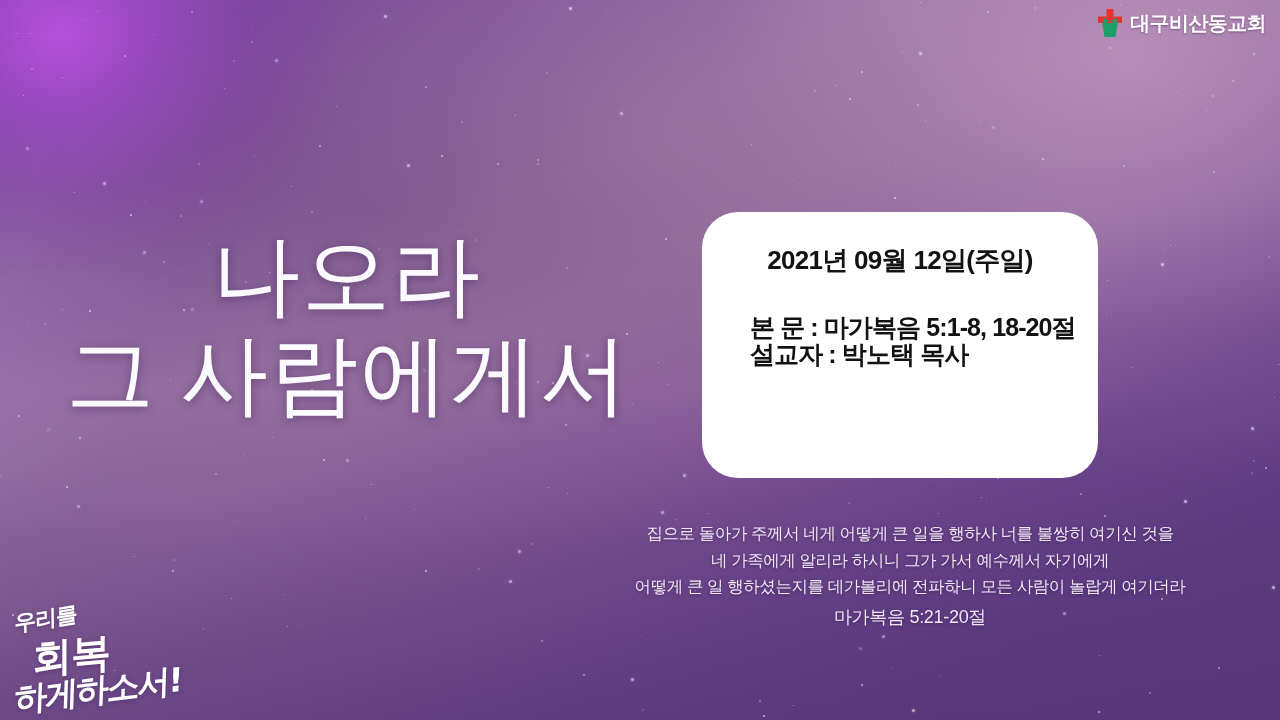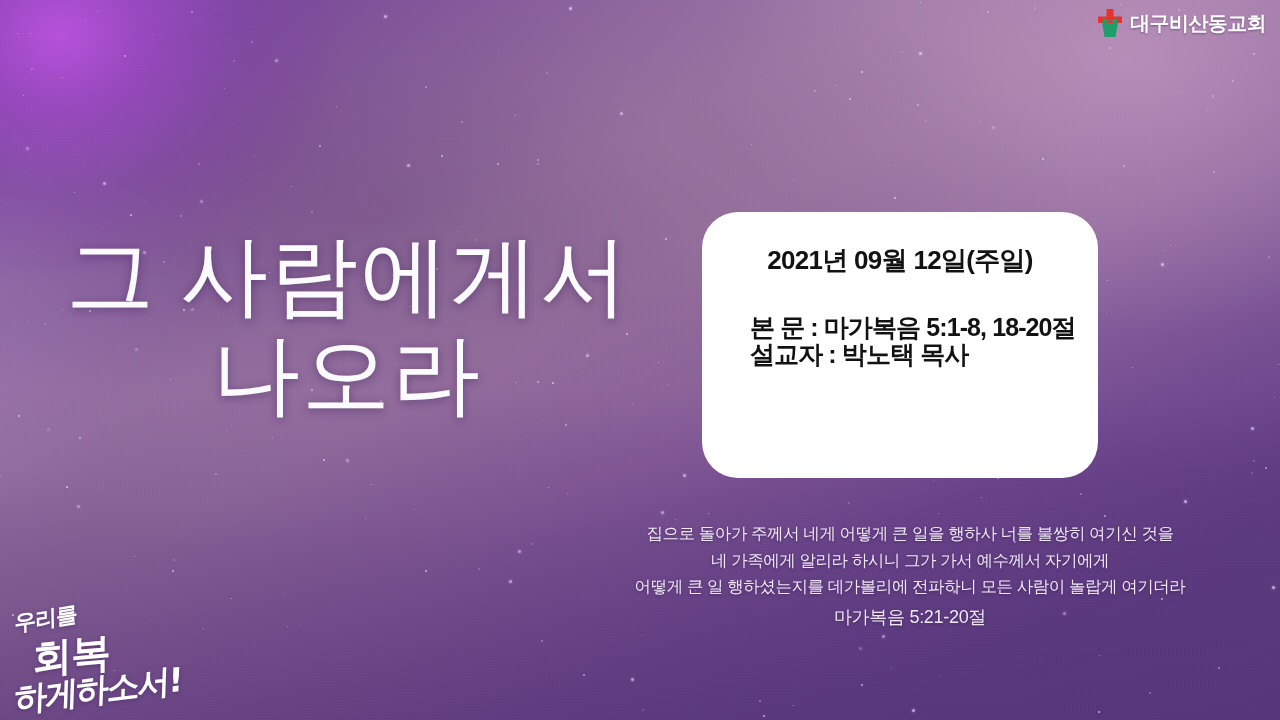--- a/index.html
+++ b/index.html
@@ -545,22 +545,22 @@
       <rect x="1" y="8.5" width="24" height="6.5" fill="#E8322E"></rect>
       <path d="M5 14 L21 14 L18.5 29 L7.5 29 Z" fill="#1E9E6A"></path>
       <path d="M9.5 9 L16.5 9 L16.5 15 L9.5 15 Z" fill="#E8322E"></path>
       <path d="M13 13 L6 10 L6.5 15 Z" fill="#1E9E6A"></path>
       <path d="M13 13 L20 10 L19.5 15 Z" fill="#1E9E6A"></path>
     </svg>
     <div class="church-name">대구비산동교회</div>
   </div>
 
   <div class="title-block">
+    <span class="title-line line2">나오라</span>
     <span class="title-line line1">그 사람에게서</span>
-    <span class="title-line line2">나오라</span>
   </div>
 
   <div class="info-card">
     <div class="card-date-group">
       <span class="card-date">2021년 09월 12일(주일)</span>
     </div>
     <div class="card-rows">
       <div class="card-row">
         <span class="row-label">본    문 :</span>
         <span class="row-value">마가복음 5:1-8, 18-20절</span>

